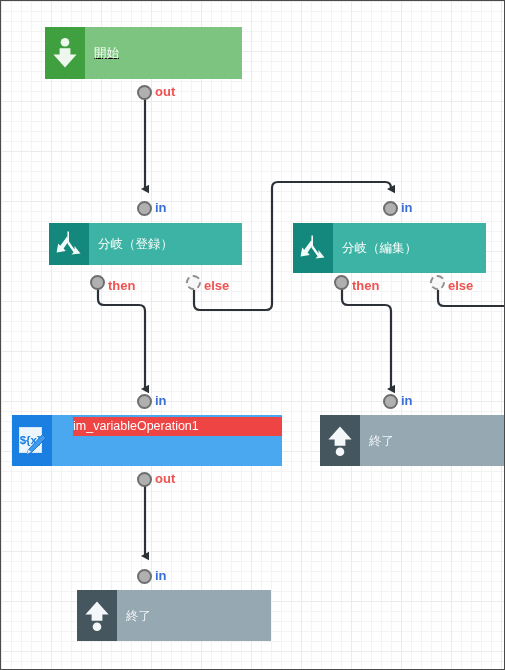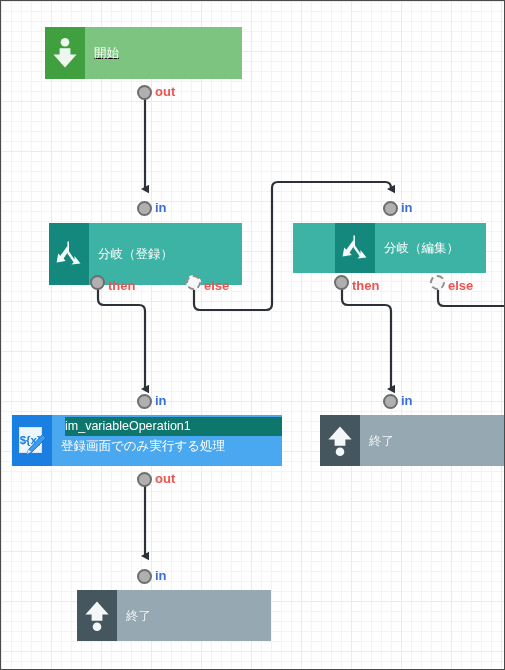--- a/index.html
+++ b/index.html
@@ -46,21 +46,21 @@
   .n-end{background:#96a8b2;margin-left:28px;}
   .n-end .ic{background:#46565f;}
   .n-end .ttl{color:#f2f5f7;}
 
   
   .n-var{background:#4aa8f0;}
   .n-var .ic{background:#1a7fe0;}
   .n-var .body{padding-left:9px;justify-content:flex-start;padding-top:2px;}
   .n-var .ln1{font-size:12.5px;line-height:19px;color:#ffffff;white-space:nowrap;}
   .n-var .ln2{font-size:12.5px;line-height:20px;color:#ffffff;white-space:nowrap;}
-  .n-var .ln1row{background:#0f766e;margin:0 0 0 4px;padding-left:0;}
+  .n-var .ln1row{background:#ef4444;margin:0 0 0 12px;padding-left:0;}
 
   
   .port{position:absolute;width:15px;height:15px;border-radius:50%;
         box-sizing:border-box;}
   .port.filled{background:#b0b0b0;border:2px solid #6e6e6e;}
   .port.open{background:#f7f7f7;border:2px dashed #8f8f8f;}
   .plabel{position:absolute;font-size:13px;font-weight:bold;line-height:12px;white-space:nowrap;}
   .plabel.in{color:#3a6fd8;}
   .plabel.out{color:#ef5350;}
   .plabel.then,.plabel.else{color:#ef5350;}
@@ -103,42 +103,42 @@
       <div class="ttl">開始</div>
     </div>
   </div>
 
   <div class="port filled" style="left:136px;top:84px;"></div>
   <div class="plabel out" style="left:154px;top:85px;">out</div>
 
   <div class="port filled" style="left:136px;top:200px;"></div>
   <div class="plabel in" style="left:154px;top:201px;">in</div>
 
-  <div class="node n-branch" style="left:48px;top:222px;width:193px;height:62px;">
+  <div class="node n-branch" style="left:48px;top:222px;width:193px;height:42px;">
     <div class="ic">
       <svg width="32" height="32" viewBox="0 0 32 32" aria-hidden="true">
         <path d="M16,3.5 L16,13.5 L21.5,21.5 L21.5,18.0 L27.5,25.5 L18.5,26.5 L20.6,24.2 L14.4,15.5 L14.4,3.5 Z" fill="#f2fbfa"></path>
         <path d="M16,12.5 L10.6,20.5 L12.7,22.9 L3.6,24.5 L5.2,15.4 L7.3,17.8 L14.2,8.3 Z" fill="#f2fbfa"></path>
       </svg>
     </div>
     <div class="body">
       <div class="ttl">分岐（登録）</div>
     </div>
   </div>
 
   <div class="port filled" style="left:89px;top:274px;"></div>
   <div class="plabel then" style="left:107px;top:279px;">then</div>
 
   <div class="port open" style="left:185px;top:274px;"></div>
   <div class="plabel else" style="left:203px;top:279px;">else</div>
 
   <div class="port filled" style="left:382px;top:200px;"></div>
   <div class="plabel in" style="left:400px;top:201px;">in</div>
 
-  <div class="node n-branch" style="left:292px;top:222px;width:193px;height:50px;padding-left:42px;">
+  <div class="node n-branch" style="left:292px;top:222px;width:193px;height:50px;">
     <div class="ic">
       <svg width="32" height="32" viewBox="0 0 32 32" aria-hidden="true">
         <path d="M16,3.5 L16,13.5 L21.5,21.5 L21.5,18.0 L27.5,25.5 L18.5,26.5 L20.6,24.2 L14.4,15.5 L14.4,3.5 Z" fill="#f2fbfa"></path>
         <path d="M16,12.5 L10.6,20.5 L12.7,22.9 L3.6,24.5 L5.2,15.4 L7.3,17.8 L14.2,8.3 Z" fill="#f2fbfa"></path>
       </svg>
     </div>
     <div class="body">
       <div class="ttl">分岐（編集）</div>
     </div>
   </div>
@@ -158,21 +158,20 @@
         <rect x="4.5" y="3.5" width="22" height="25" fill="#eef6fd" stroke="#d3e6f8" stroke-width="1"></rect>
         <text x="15.5" y="19.5" font-family="'Liberation Sans',sans-serif" font-size="11.5" font-weight="bold" fill="#1a7fe0" text-anchor="middle">${x}</text>
         <path d="M27.5,10.5 L31,14 L16.5,28.5 L12,30 L13.5,25.5 Z" fill="#3f9bf0" stroke="#1a6fc4" stroke-width="0.9"></path>
         <path d="M12,30 L13.5,25.5 L16,28 Z" fill="#e8f2fb"></path>
       </svg>
     </div>
     <div class="body">
       <div class="ln1row">
         <div class="ln1">im_variableOperation1</div>
       </div>
-      <div class="ln2">登録画面でのみ実行する処理</div>
     </div>
   </div>
 
   <div class="port filled" style="left:136px;top:471px;"></div>
   <div class="plabel out" style="left:154px;top:472px;">out</div>
 
   <div class="port filled" style="left:382px;top:393px;"></div>
   <div class="plabel in" style="left:400px;top:394px;">in</div>
 
   <div class="node n-end" style="left:291px;top:414px;width:194px;height:51px;">

